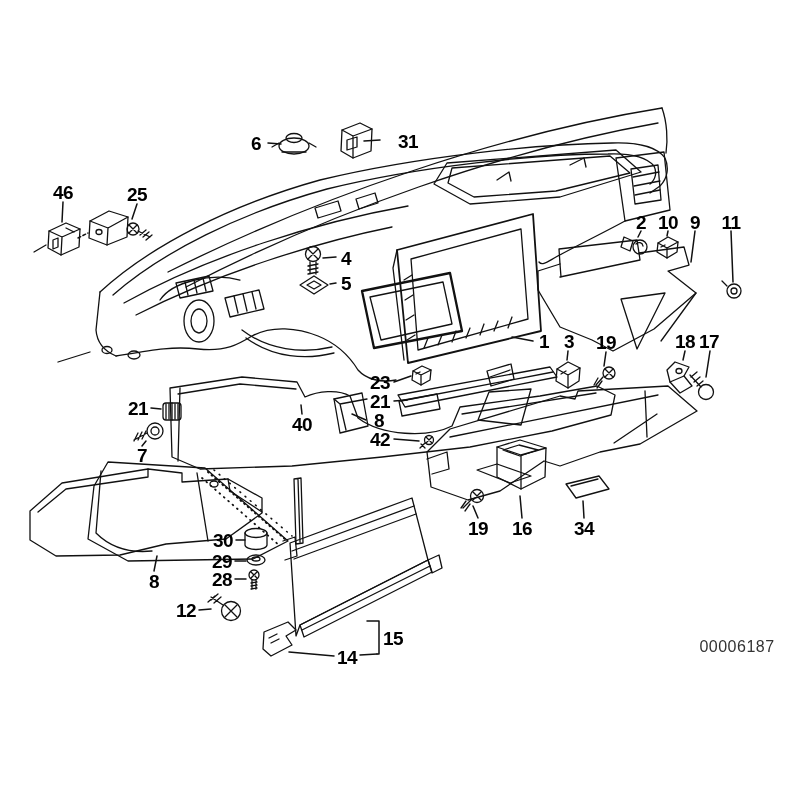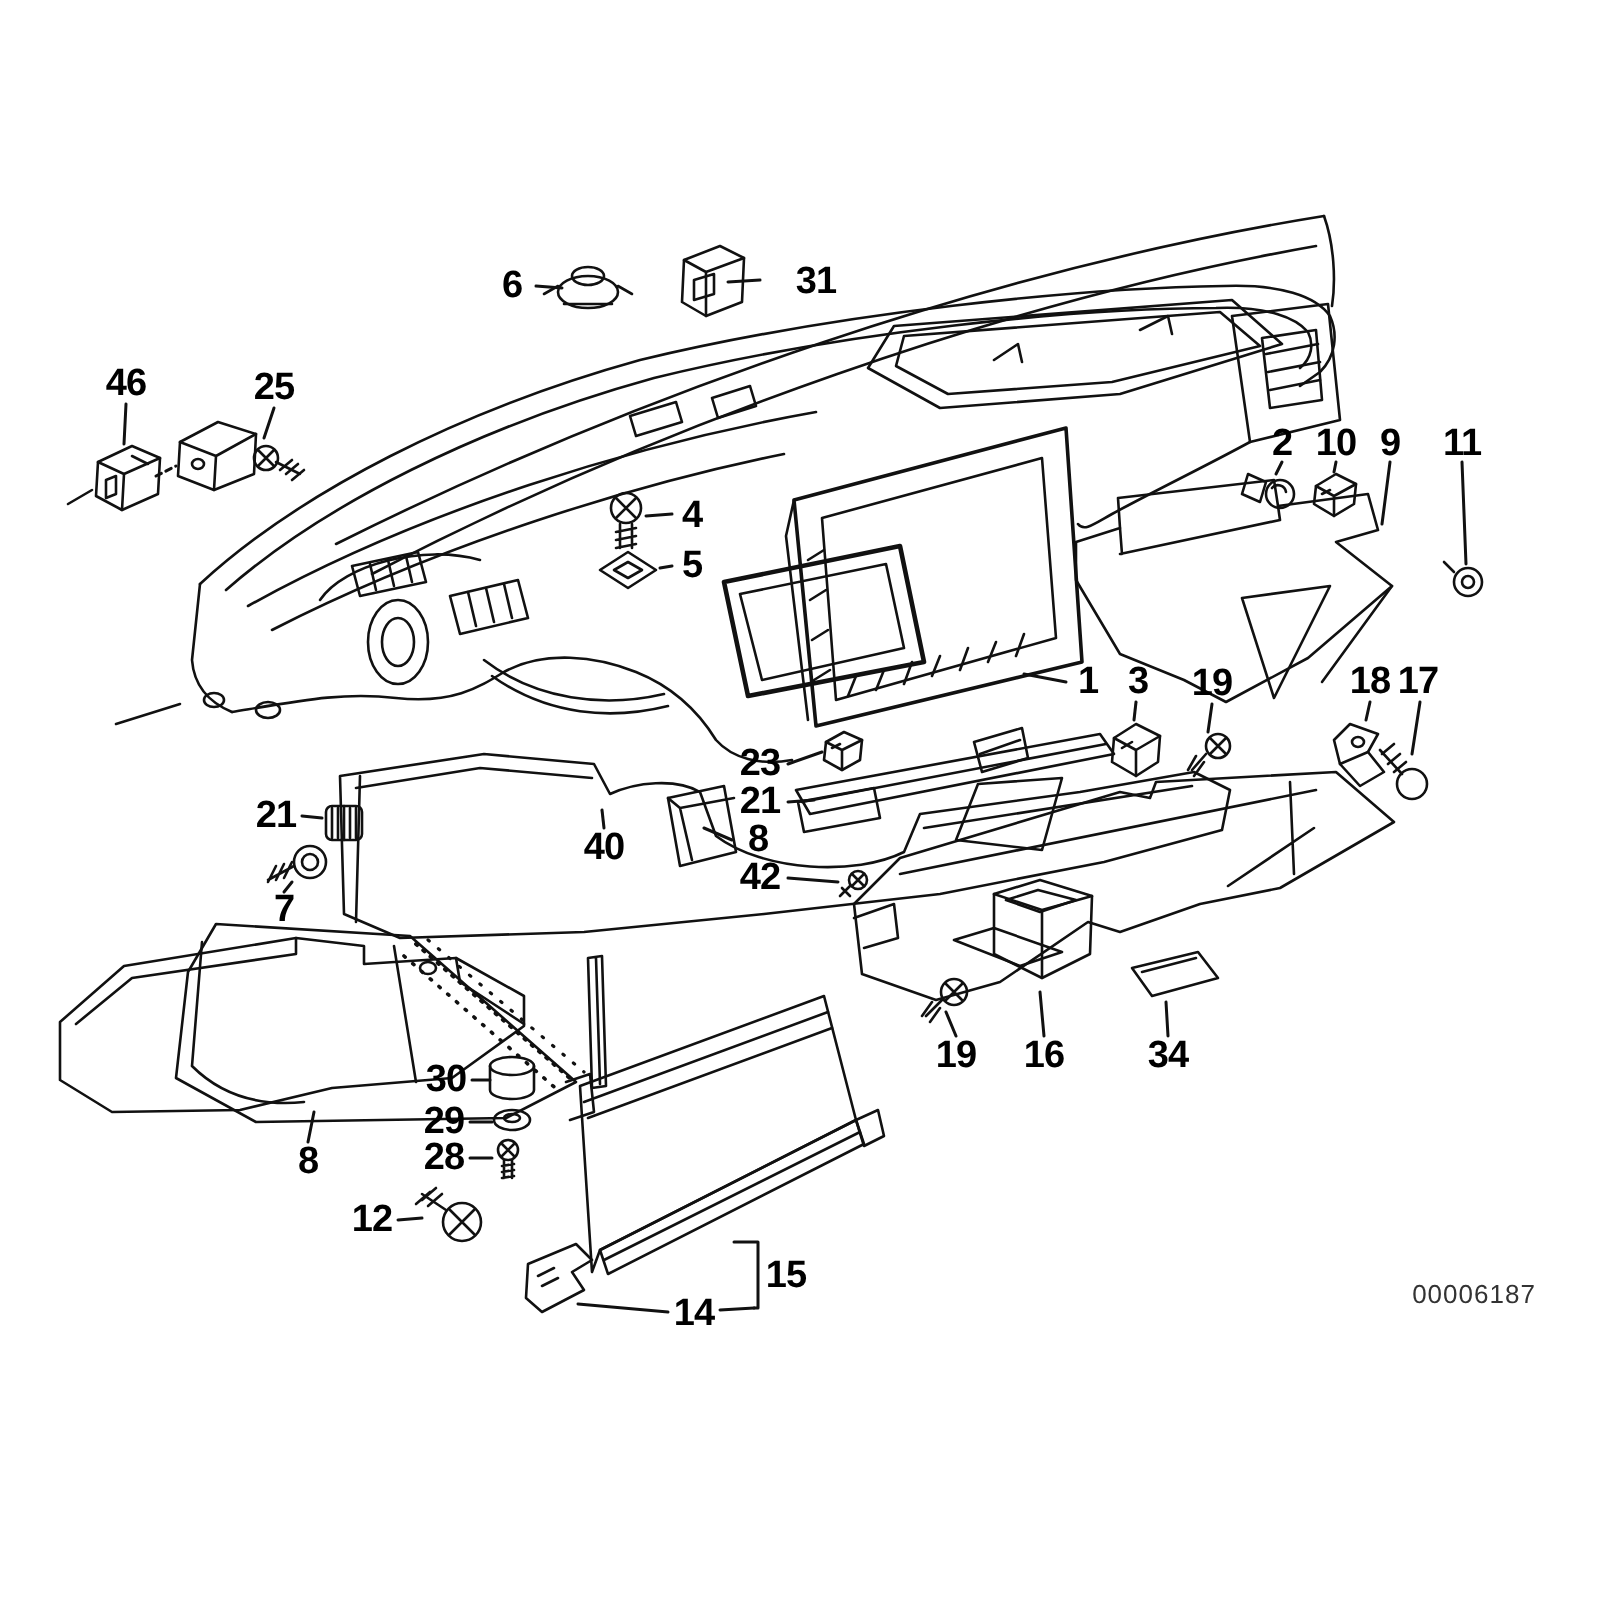--- a/index.html
+++ b/index.html
@@ -8,21 +8,21 @@
     font-family:"Liberation Sans", sans-serif;
   }
   .stage svg{position:absolute;left:0;top:0;}
   .callout{
     position:absolute;transform:translate(-50%,-50%);
     font-weight:bold;font-size:19px;line-height:1;color:#000;
     letter-spacing:-0.5px;white-space:nowrap;user-select:none;
   }
   .diagram-id{
     position:absolute;left:737px;top:647px;transform:translate(-50%,-50%);
-    font-size:13px;color:#333;letter-spacing:0.5px;white-space:nowrap;
+    font-size:16px;color:#333;letter-spacing:0.5px;white-space:nowrap;
   }
 </style>
 </head>
 <body>
 
 <div class="stage">
 
 <svg width="800" height="800" viewBox="0 0 800 800" fill="none" stroke="#111" stroke-width="1.3" stroke-linecap="round" stroke-linejoin="round">
 
   <g>

